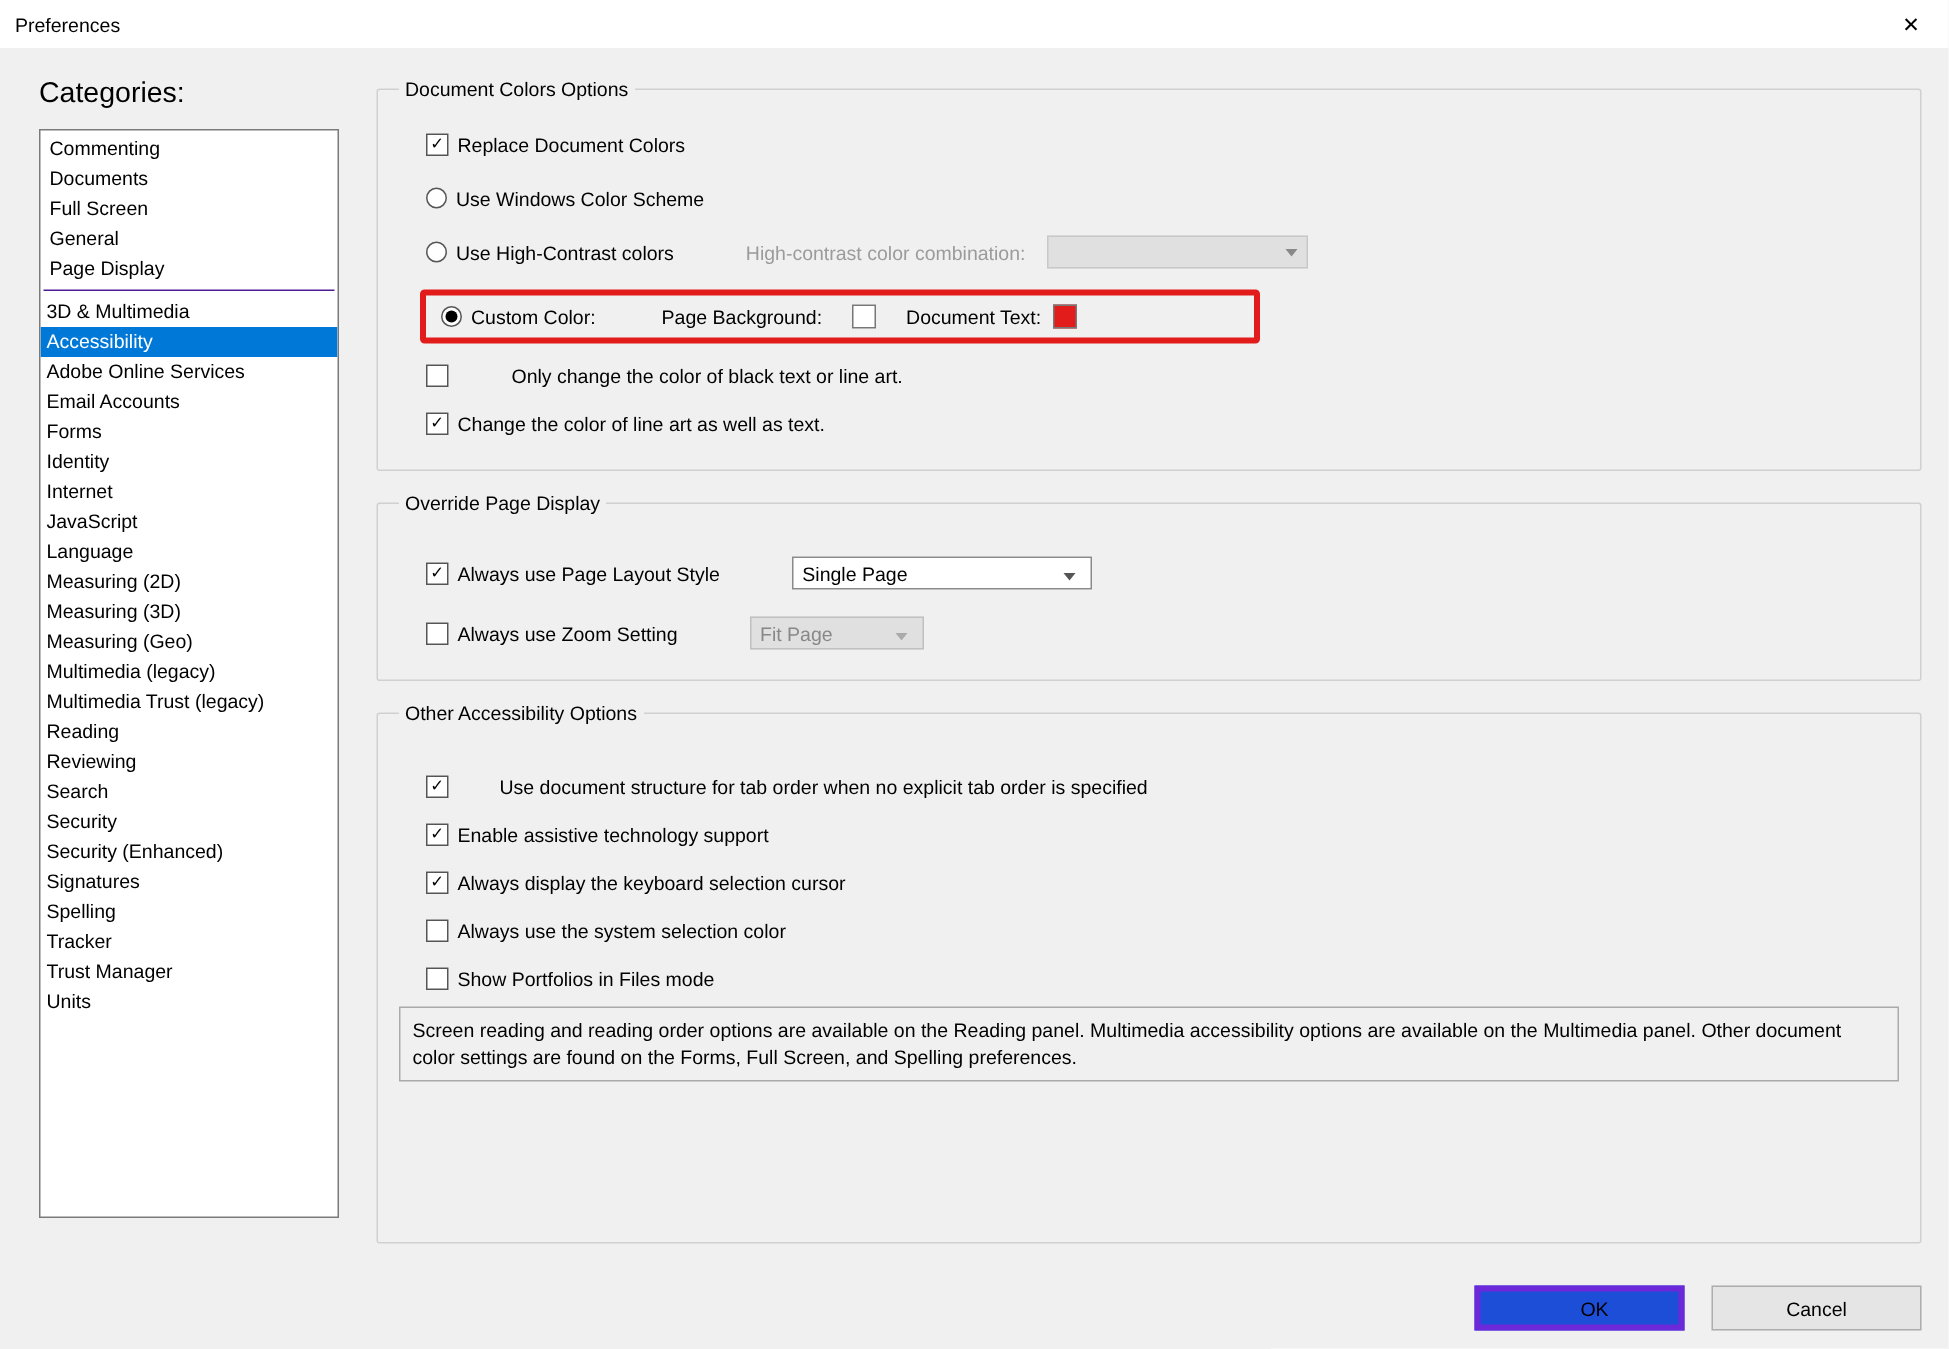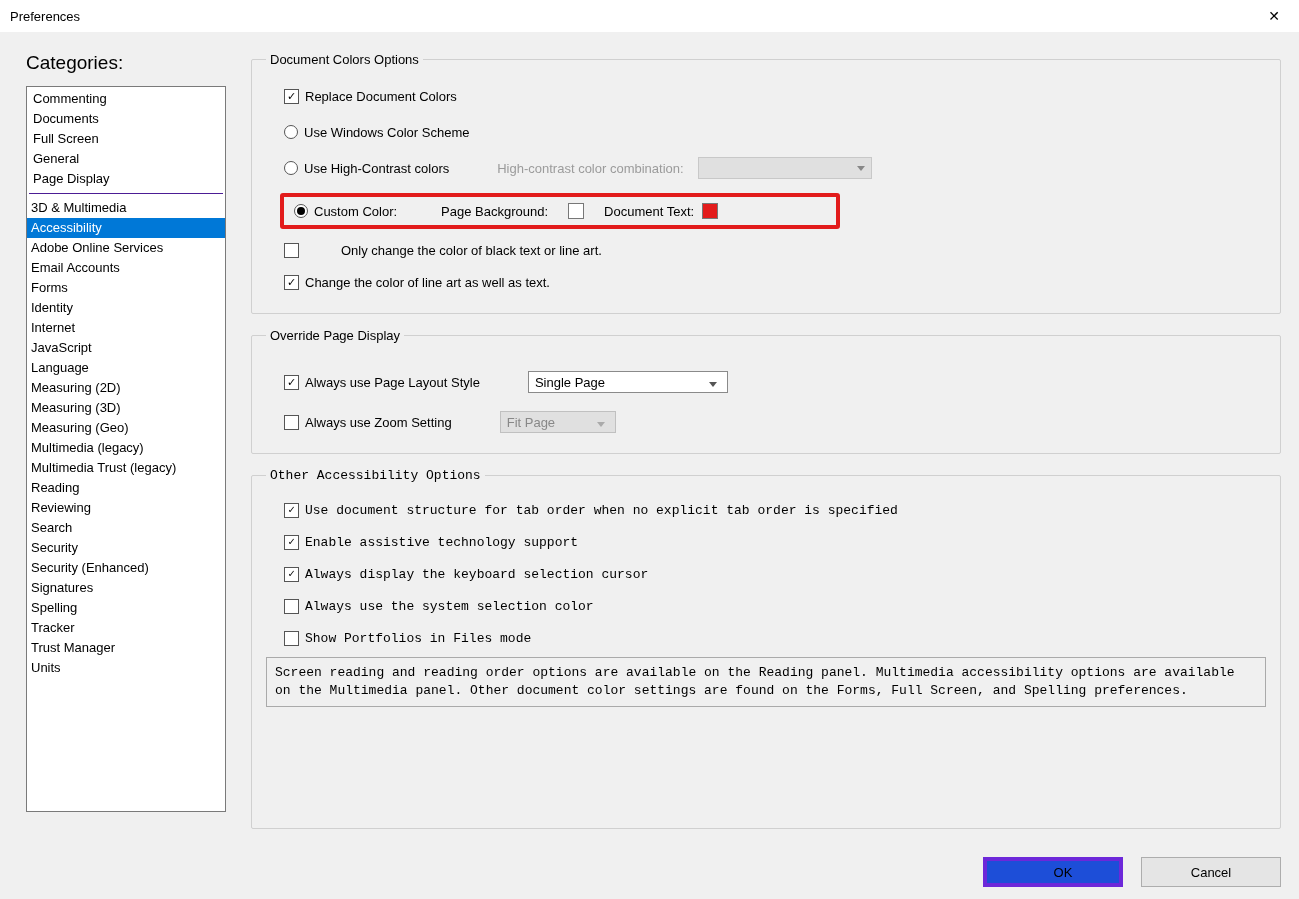--- a/index.html
+++ b/index.html
@@ -330,24 +330,24 @@
         <div class="row indent1" style="margin-top:18px;">
           <span class="chk"></span>
           <span class="lbl">Always use Zoom Setting</span>
           <span class="combo disabled" style="width:116px; margin-left:48px;">
             <span>Fit Page</span>
             <span class="caret2"></span>
           </span>
         </div>
       </fieldset>
 
-      <fieldset style="flex:1;font-family:Liberation Mono, monospace;">
+      <fieldset style="flex:1;">
         <legend>Other Accessibility Options</legend>
 
-        <div class="row indent1" style="margin-top:4px;">
+        <div class="row indent1" style="margin-top:18px;gap:28px;">
           <span class="chk checked"></span>
           <span class="lbl">Use document structure for tab order when no explicit tab order is specified</span>
         </div>
         <div class="row indent1" style="margin-top:10px;">
           <span class="chk checked"></span>
           <span class="lbl">Enable assistive technology support</span>
         </div>
         <div class="row indent1" style="margin-top:10px;">
           <span class="chk checked"></span>
           <span class="lbl">Always display the keyboard selection cursor</span>

